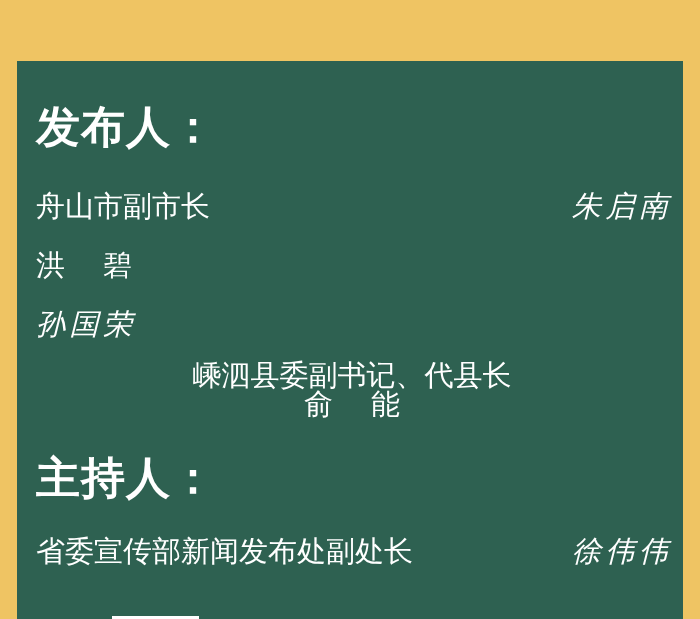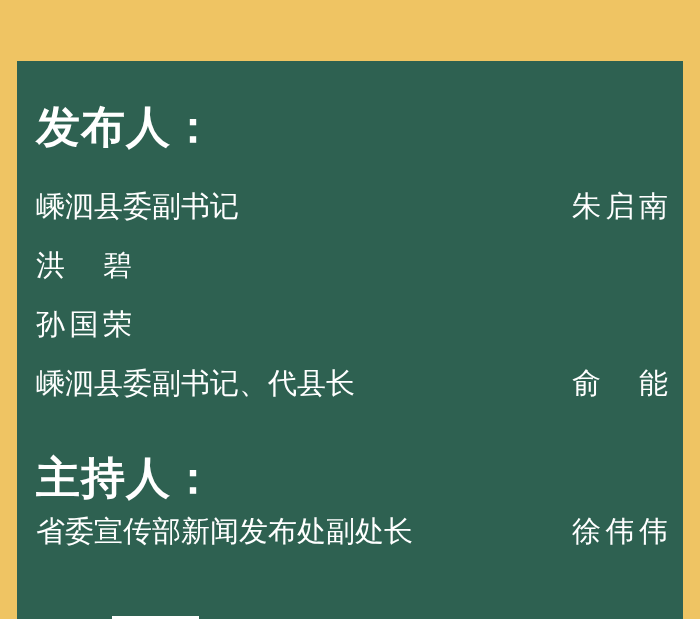--- a/index.html
+++ b/index.html
@@ -72,29 +72,29 @@
     font-size: 29px;
     line-height: 1;
     font-weight: 400;
     white-space: nowrap;
     text-align: justify;
     text-align-last: justify;
     width: 96px;
     display: inline-block;
   }
   
-  .person-name.n3 { letter-spacing: 0; }
+  .person-name.n3 { letter-spacing: 0; font-style: italic; }
   
   .person-name.n2 { width: 96px; }
 
   #row-0 { top: 123px; }
   #row-1 { top: 182px; }
   #row-2 { top: 241px; }
-  #row-3 { top: 300px; }
-  #row-4 { top: 448px; }
+  #row-3 { top: 300px; flex-direction: column; }
+  #row-4 { top: 468px; }
 
   
   #bottom-mark {
     position: absolute;
     left: 95px;
     bottom: -6px;
     width: 87px;
     height: 42px;
     background: #FFFFFF;
   }
@@ -110,21 +110,21 @@
 </head>
 <body>
 
 <div id="poster">
 
   <div id="panel">
 
     <div class="section-heading" id="heading-speakers">发布人：</div>
 
     <div class="person-row" id="row-0">
-      <span class="role">嵊泗县委副书记</span>
+      <span class="role">舟山市副市长</span>
       <span class="person-name n3">朱启南</span>
     </div>
 
     <div class="person-row" id="row-1">
       <span class="person-name n2">洪碧</span>
     </div>
 
     <div class="person-row" id="row-2">
       <span class="person-name n3">孙国荣</span>
     </div>

